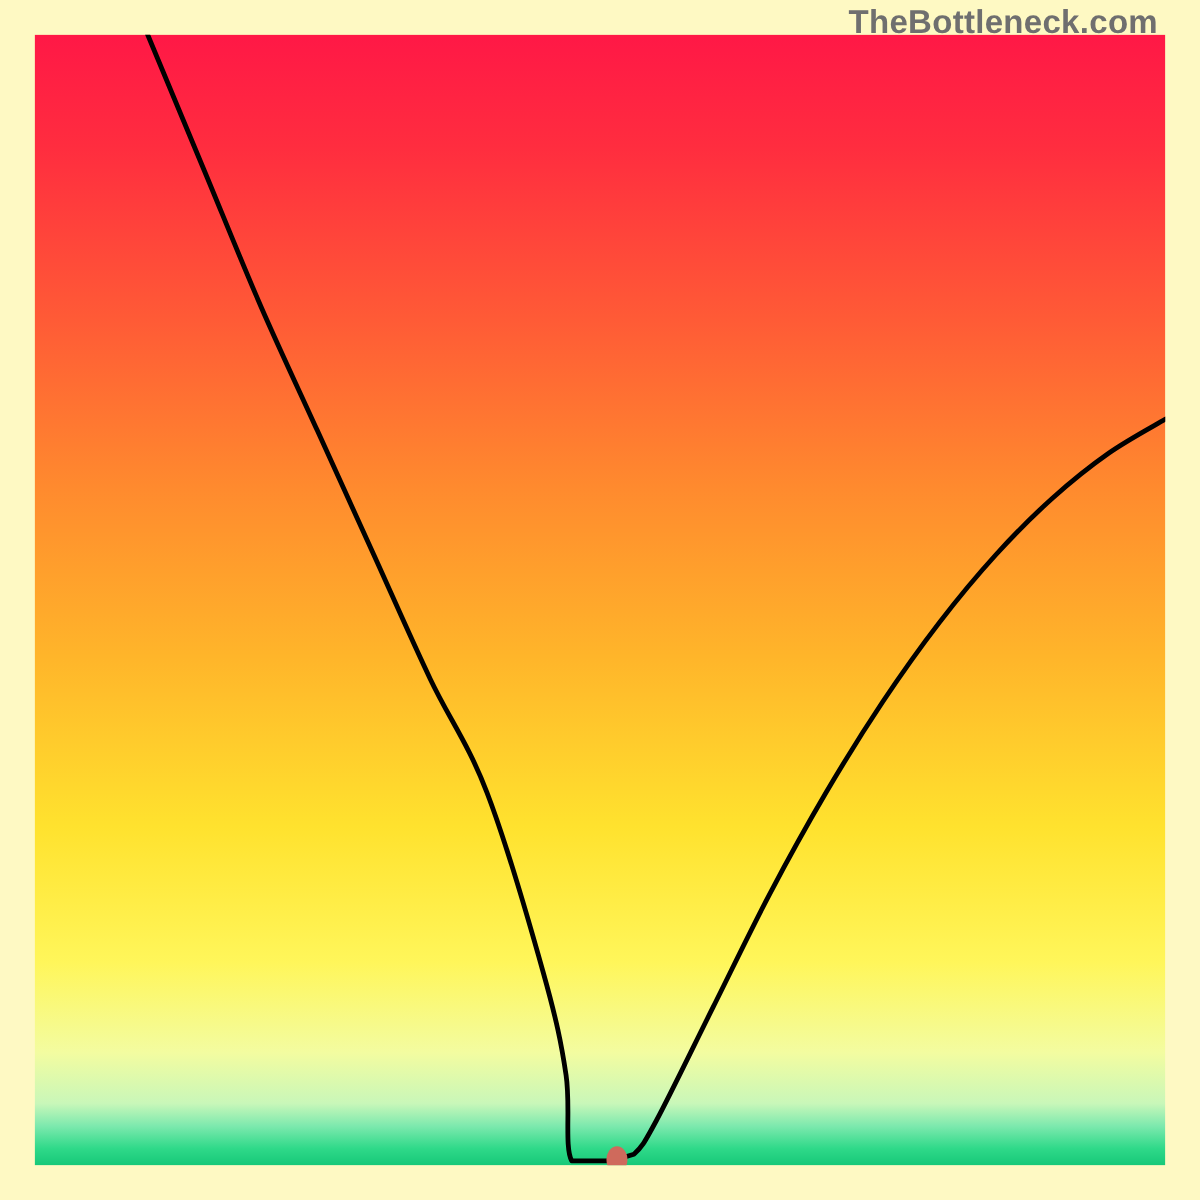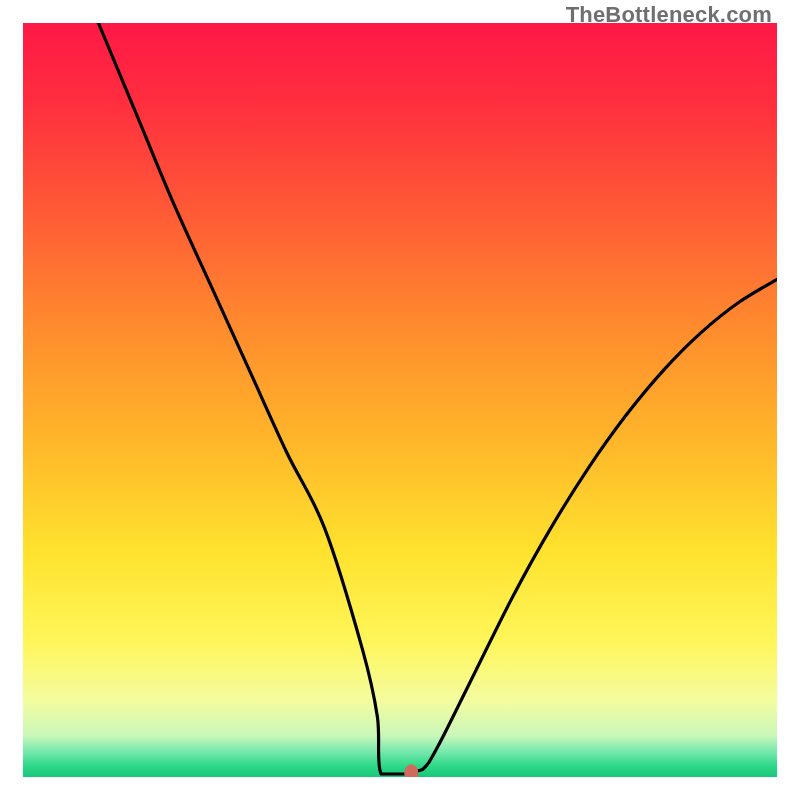--- a/index.html
+++ b/index.html
@@ -9,21 +9,21 @@
     height: 800px;
     background: #000;
     overflow: hidden;
   }
   .frame {
     position: absolute;
     left: 0;
     top: 0;
     width: 800px;
     height: 800px;
-    background: #ffffff;
+    background: #fef9c3;
   }
   .plot {
     position: absolute;
     left: 23px;
     top: 23px;
     width: 754px;
     height: 754px;
     overflow: hidden;
   }
   .watermark {

